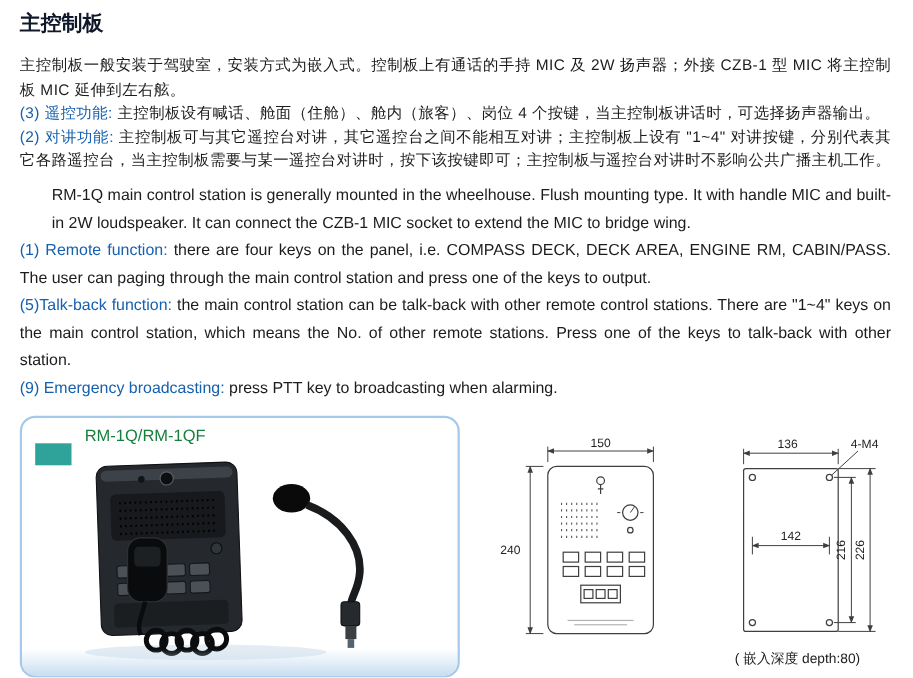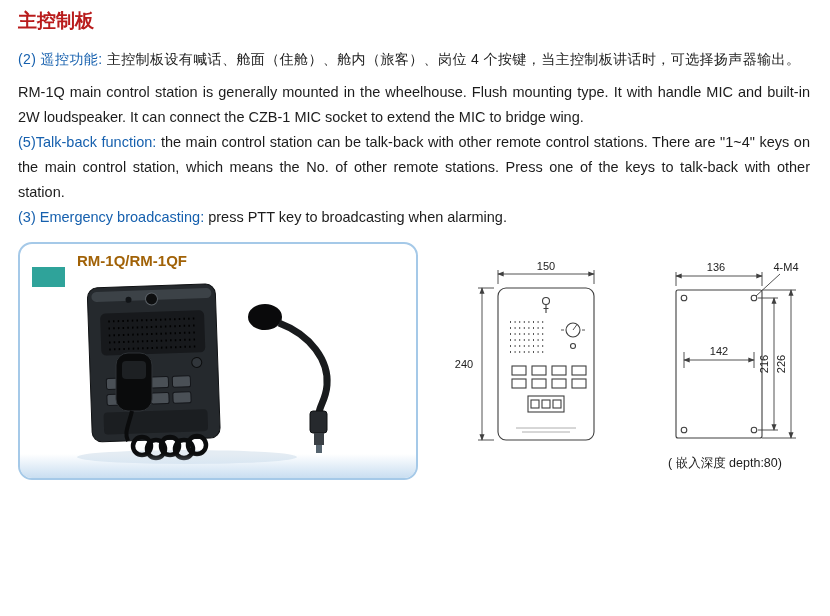--- a/index.html
+++ b/index.html
@@ -9,59 +9,59 @@
     font-family:"Liberation Sans", sans-serif;
     color:#1c1c1c;
     overflow:hidden;
     position:relative;
   }
   .page { padding:8px 20px 0 18px; }
 
   .title {
     font-size:19px;
     font-weight:bold;
-    color:#b91c1c;
+    color:#0f172a;
     margin:0 0 15px 0;
     display:flex;
     gap:10px;
     align-items:baseline;
   }
 
   p.zh {
     font-size:14px;
     line-height:21.5px;
     text-align:justify;
     letter-spacing:0.4px;
   }
   p.en {
     font-size:14.5px;
     line-height:25px;
     text-align:justify;
   }
-  .en-block { margin-top:9px; }
+  .en-block { margin-top:9px;margin-left:29px; }
   .blue { color:#1660ae; }
 
   .bottom-row { display:flex; align-items:flex-start; margin-top:12px; }
 
   .product-box {
     position:relative;
     width:400px;
     height:238px;
     border:2px solid #a5c9e8;
     border-radius:14px;
     background:#ffffff;
     overflow:hidden;
     flex:none;
   }
   .model-label {
     position:absolute;
     top:8px; left:57px;
     font-size:15px;
-    font-weight:bold;
-    color:#a16207;
+    font-weight:normal;
+    color:#15803d;
   }
   .teal-chip {
     position:absolute;
     top:23px; left:12px;
     width:33px; height:20px;
     background:#2fa39a;
   }
   .photo-wrap { position:absolute; top:26px; left:12px; }
   .box-sheen {
     position:absolute;
@@ -79,32 +79,39 @@
 </style>
 </head>
 <body>
 
 <div class="page">
 
   <h1 class="title">
     <span>主控制板</span>
   </h1>
 
+  <p class="zh">主控制板一般安装于驾驶室，安装方式为嵌入式。控制板上有通话的手持 MIC 及 2W 扬声器；外接 CZB-1 型 MIC 将主控制板 MIC 延伸到左右舷。</p>
 
   <p class="zh">
-    <span class="blue">(2) 遥控功能: </span><span>主控制板设有喊话、舱面（住舱）、舱内（旅客）、岗位 4 个按键，当主控制板讲话时，可选择扬声器输出。</span>
+    <span class="blue">(3) 遥控功能: </span><span>主控制板设有喊话、舱面（住舱）、舱内（旅客）、岗位 4 个按键，当主控制板讲话时，可选择扬声器输出。</span>
+  </p>
+  <p class="zh">
+    <span class="blue">(2) 对讲功能: </span><span>主控制板可与其它遥控台对讲，其它遥控台之间不能相互对讲；主控制板上设有 "1~4" 对讲按键，分别代表其它各路遥控台，当主控制板需要与某一遥控台对讲时，按下该按键即可；主控制板与遥控台对讲时不影响公共广播主机工作。</span>
   </p>
 
   <p class="en en-block">RM-1Q main control station is generally mounted in the wheelhouse. Flush mounting type. It with handle MIC and built-in 2W loudspeaker. It can connect the CZB-1 MIC socket to extend the MIC to bridge wing.</p>
 
+  <p class="en">
+    <span class="blue">(1) Remote function: </span><span>there are four keys on the panel, i.e. COMPASS DECK, DECK AREA, ENGINE RM, CABIN/PASS. The user can paging through the main control station and press one of the keys to output.</span>
+  </p>
   <p class="en">
     <span class="blue">(5)Talk-back function: </span><span>the main control station can be talk-back with other remote control stations. There are "1~4" keys on the main control station, which means the No. of other remote stations. Press one of the keys to talk-back with other station.</span>
   </p>
   <p class="en">
-    <span class="blue">(3) Emergency broadcasting: </span><span>press PTT key to broadcasting when alarming.</span>
+    <span class="blue">(9) Emergency broadcasting: </span><span>press PTT key to broadcasting when alarming.</span>
   </p>
 
   <div class="bottom-row">
 
     <div class="product-box">
       <div class="model-label">RM-1Q/RM-1QF</div>
       <div class="teal-chip"></div>
 
       <div class="photo-wrap">
         <svg width="372" height="196" viewBox="0 0 372 196">

